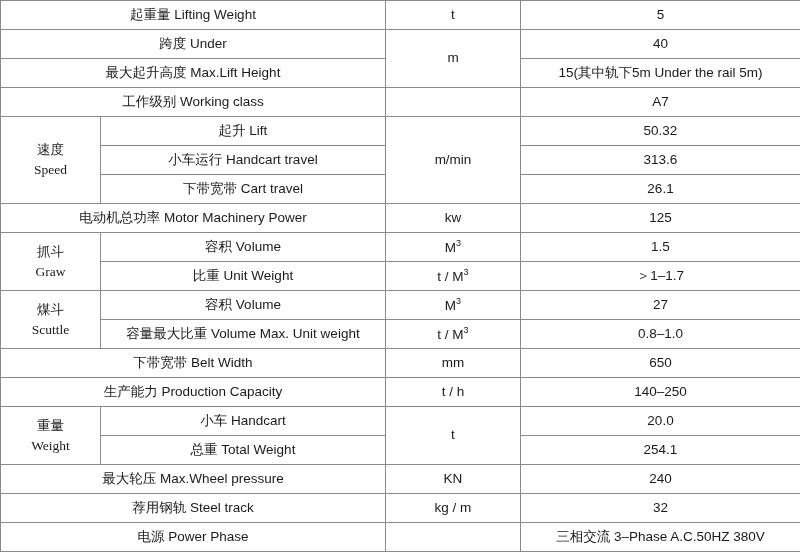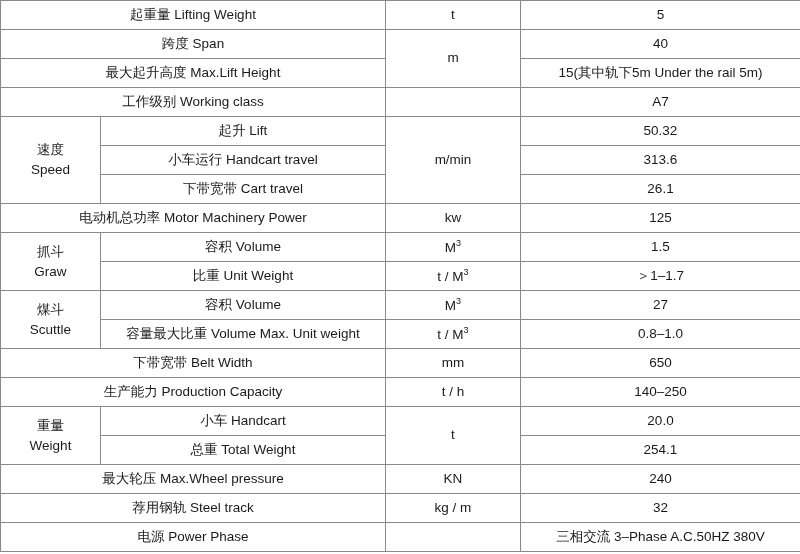--- a/index.html
+++ b/index.html
@@ -31,21 +31,21 @@
   .col-name  { width: 285px; }
   .col-unit  { width: 135px; }
   .col-value { width: 280px; }
 
   td.group-cell {
     font-size: 13.5px;
     line-height: 1.45;
     margin-left: 20px;
   }
   td.group-cell .cn { display: block; }
-  td.group-cell .en { display: block; }
+  td.group-cell .en { display: block; font-family: Liberation Serif, serif; }
 
   .sup {
     font-size: 9px;
     vertical-align: super;
   }
   .row-h { height: 29px; }
 </style>
 </head>
 <body>
 
@@ -58,21 +58,21 @@
   </colgroup>
   <tbody>
 
     <tr class="row-h">
       <td colspan="2">起重量 Lifting Weight</td>
       <td>t</td>
       <td>5</td>
     </tr>
 
     <tr class="row-h">
-      <td colspan="2">跨度 Span</td>
+      <td colspan="2">跨度 Under</td>
       <td rowspan="2">m</td>
       <td>40</td>
     </tr>
 
     <tr class="row-h">
       <td colspan="2">最大起升高度 Max.Lift Height</td>
       <td>15(其中轨下5m Under the rail 5m)</td>
     </tr>
 
     <tr class="row-h">

